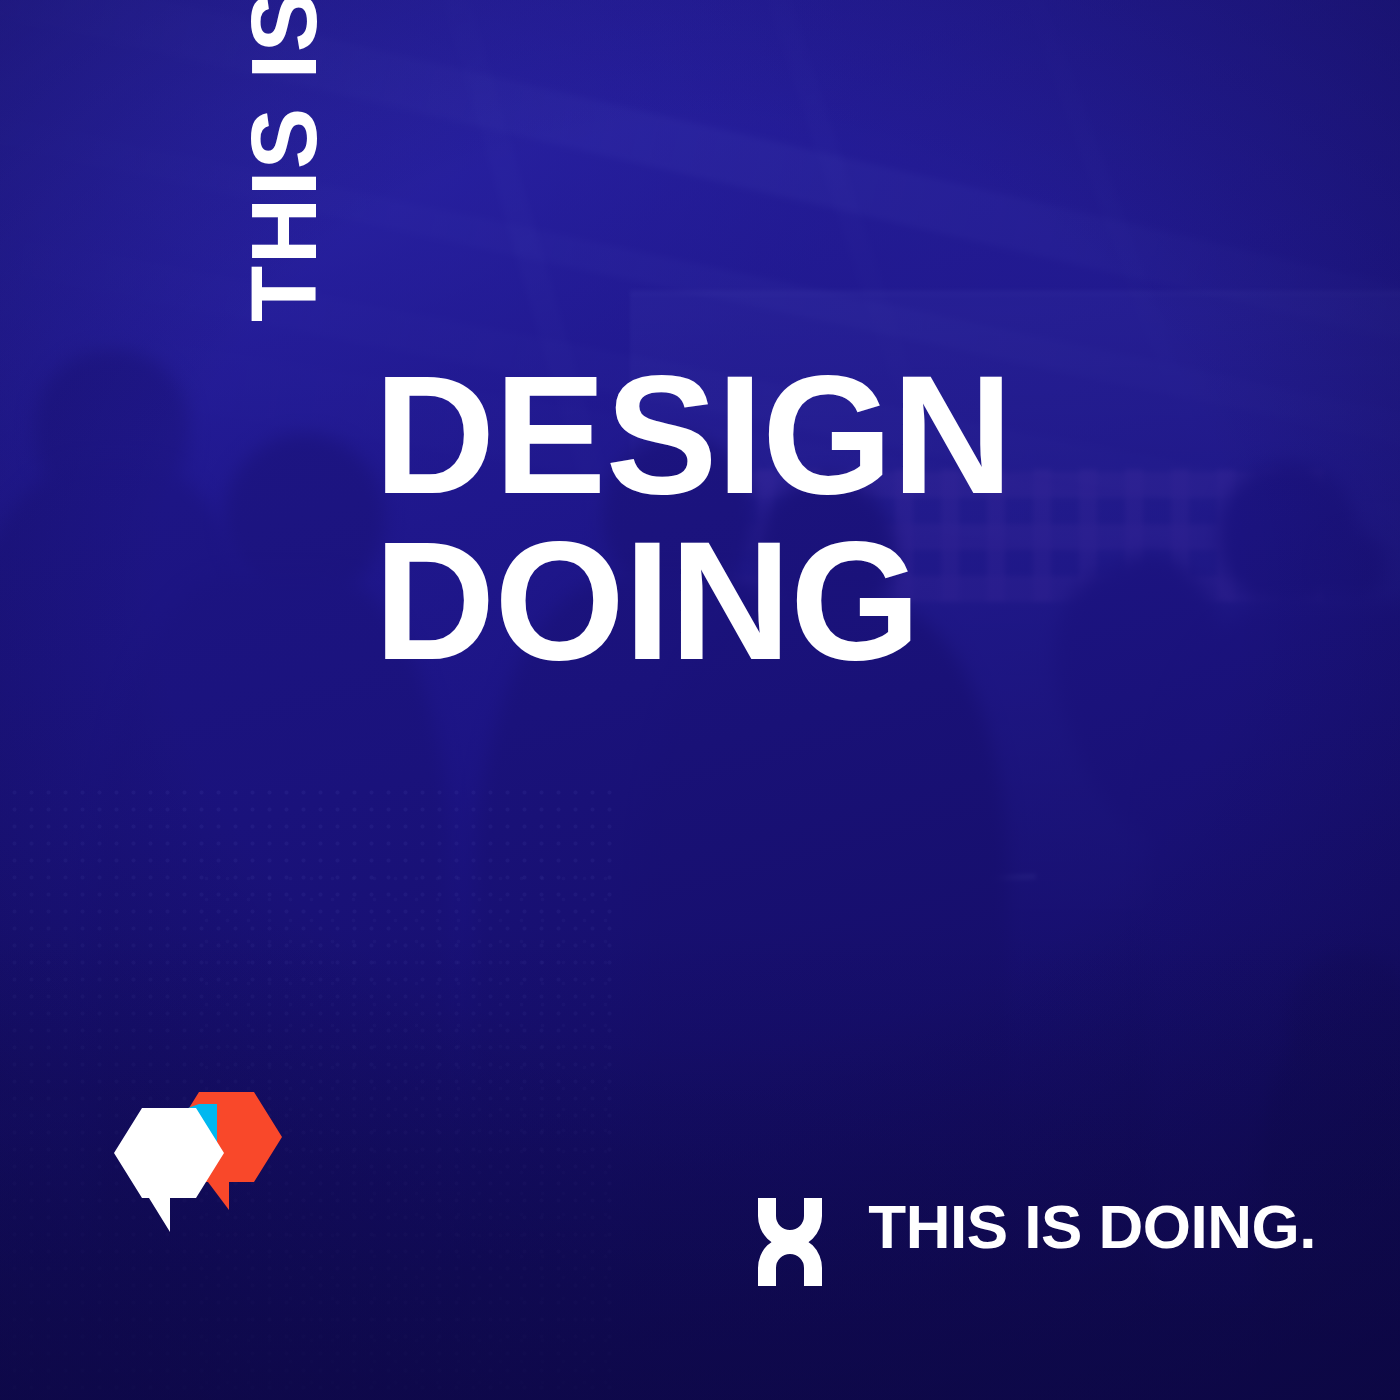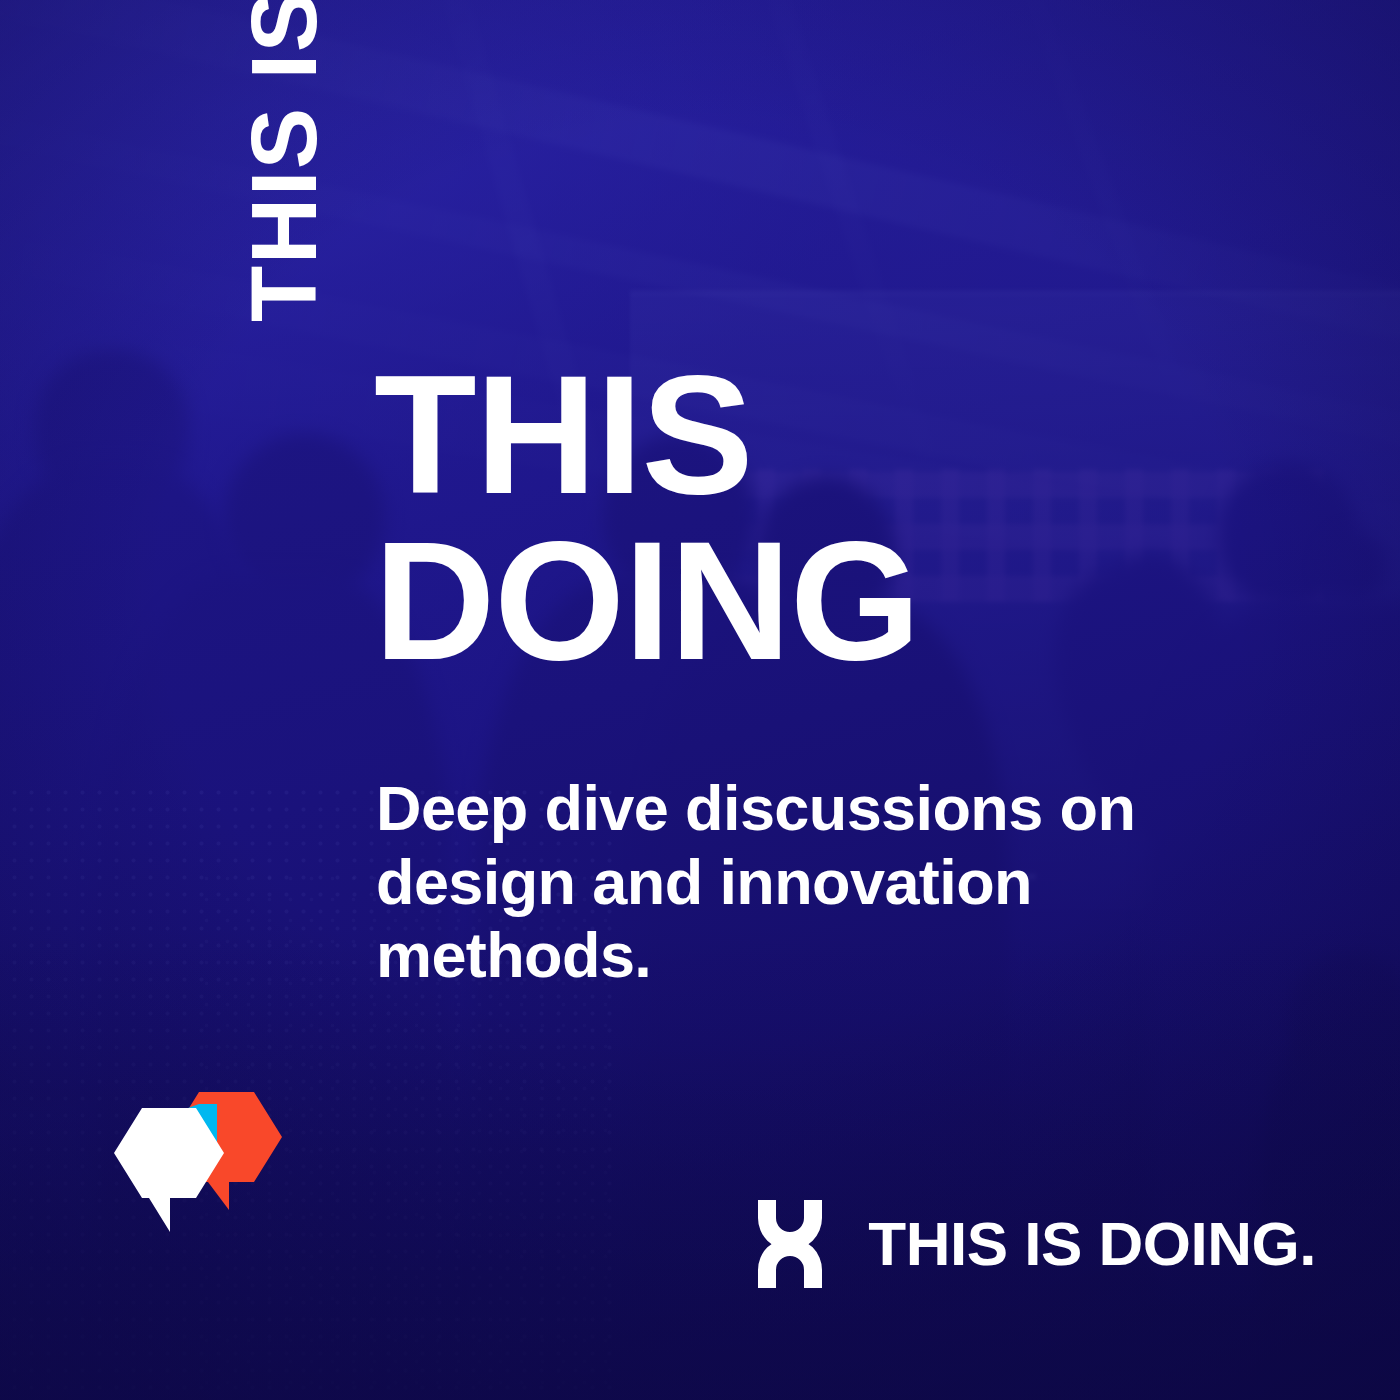--- a/index.html
+++ b/index.html
@@ -213,21 +213,21 @@
   }
   .hex-logo svg { display: block; width: 100%; height: 100%; }
 
   
   .doing-lockup {
     position: absolute;
     right: 84px;
     top: 1196px;
     height: 96px;
     display: flex;
-    align-items: center;
+    align-items: flex-start;
     gap: 40px;
   }
   .doing-mark { width: 76px; height: 92px; flex: none; }
   .doing-mark svg { display: block; width: 100%; height: 100%; }
   .doing-text {
     color: #ffffff;
     font-weight: 700;
     font-size: 62px;
     letter-spacing: -0.5px;
     line-height: 1;
@@ -277,25 +277,24 @@
     <div class="bg-tint"></div>
     <div class="bg-vignette"></div>
     <div class="bg-darken-bottom"></div>
   </div>
 
   <div class="vertical-brand">
     <div class="vtext"><span class="seg-this">THIS IS </span></div>
   </div>
 
   <div class="title-block">
-    <div class="title-line">THIS</div>
+    <div class="title-line">DESIGN</div>
     <div class="title-line">DOING</div>
   </div>
 
-  <div class="subtitle">Deep dive discussions on design and innovation methods.</div>
 
   <div class="hex-logo">
     <svg viewBox="0 0 192 192" xmlns="http://www.w3.org/2000/svg" aria-hidden="true">
 
       <g>
         <path d="M95 10 L150 10 L178 55 L150 100 L125 100 L125 128 L104 100 L95 100 L67 55 Z" fill="#f9482a"></path>
       </g>
 
       <g>
         <path d="M95 22 L113 22 L113 78 L78 78 L78 100 L62 78 L62 34 Z" fill="#00b8f0"></path>

